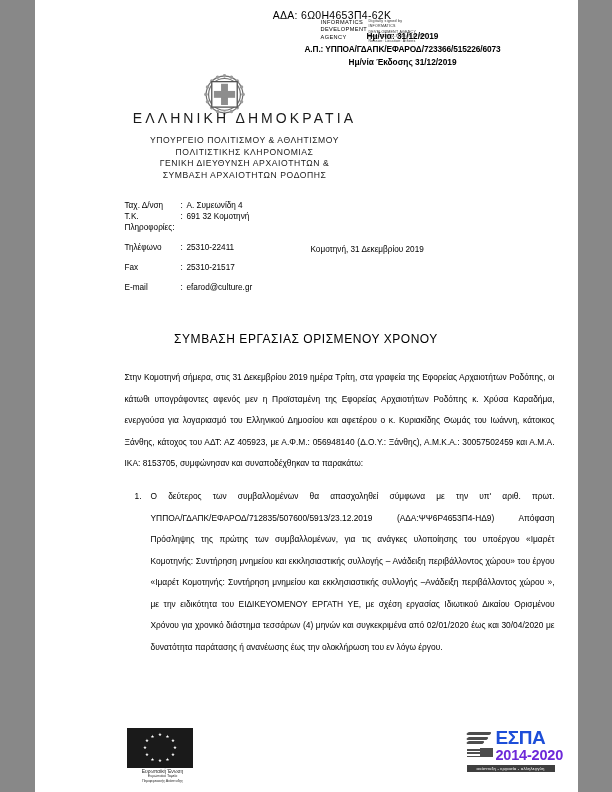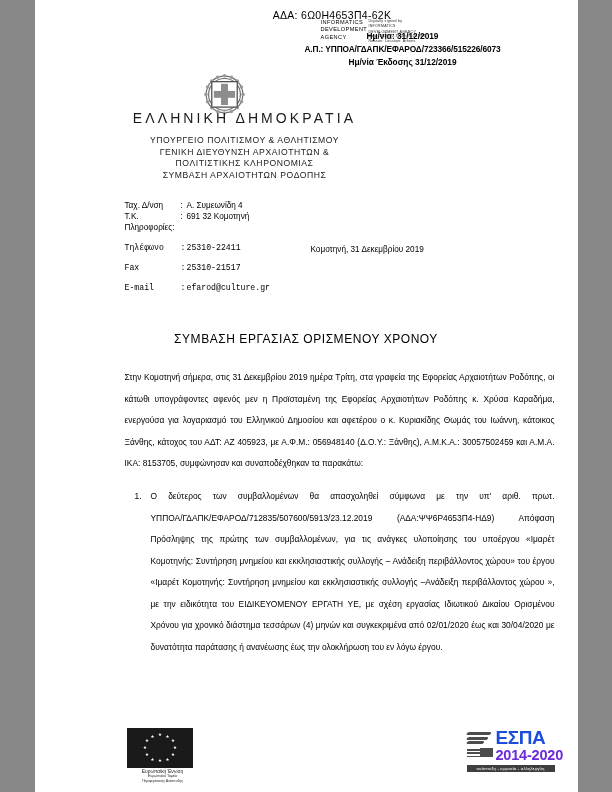--- a/index.html
+++ b/index.html
@@ -114,21 +114,21 @@
 
   
   .contact {
     position: absolute;
     left: 90px;
     top: 200px;
     font-size: 8.2px;
     line-height: 11px;
   }
   .crow { display: flex; }
-  .crow.gap { margin-top: 9px; font-family: Liberation Mono, monospace; }
+  .crow.gap { margin-top: 9px; }
   .clabel { width: 56px; flex: none; }
   .csep { width: 6px; flex: none; }
   .cval { white-space: nowrap; }
 
   .cityDate {
     position: absolute;
     left: 268px;
     top: 245px;
     font-size: 8.2px;
     white-space: nowrap;
@@ -349,22 +349,22 @@
       <rect x="26" y="22" width="48" height="48" fill="#ffffff" stroke="#4f4f4f" stroke-width="2.4"></rect>
       <rect x="43.5" y="26" width="13" height="40" fill="#8d8d8d"></rect>
       <rect x="30" y="39.5" width="40" height="13" fill="#8d8d8d"></rect>
     </svg>
   </div>
 
   <div class="republic">ΕΛΛΗΝΙΚΗ ΔΗΜΟΚΡΑΤΙΑ</div>
 
   <div class="ministry">
     <div>ΥΠΟΥΡΓΕΙΟ ΠΟΛΙΤΙΣΜΟΥ &amp; ΑΘΛΗΤΙΣΜΟΥ</div>
+    <div>ΠΟΛΙΤΙΣΤΙΚΗΣ ΚΛΗΡΟΝΟΜΙΑΣ</div>
     <div>ΓΕΝΙΚΗ ΔΙΕΥΘΥΝΣΗ ΑΡΧΑΙΟΤΗΤΩΝ &amp;</div>
-    <div>ΠΟΛΙΤΙΣΤΙΚΗΣ ΚΛΗΡΟΝΟΜΙΑΣ</div>
     <div>ΣΥΜΒΑΣΗ ΑΡΧΑΙΟΤΗΤΩΝ ΡΟΔΟΠΗΣ</div>
   </div>
 
   <div class="contact">
     <div class="crow">
       <span class="clabel">Ταχ. Δ/νση</span>
       <span class="csep">:</span>
       <span class="cval">Α. Συμεωνίδη 4</span>
     </div>
     <div class="crow">

